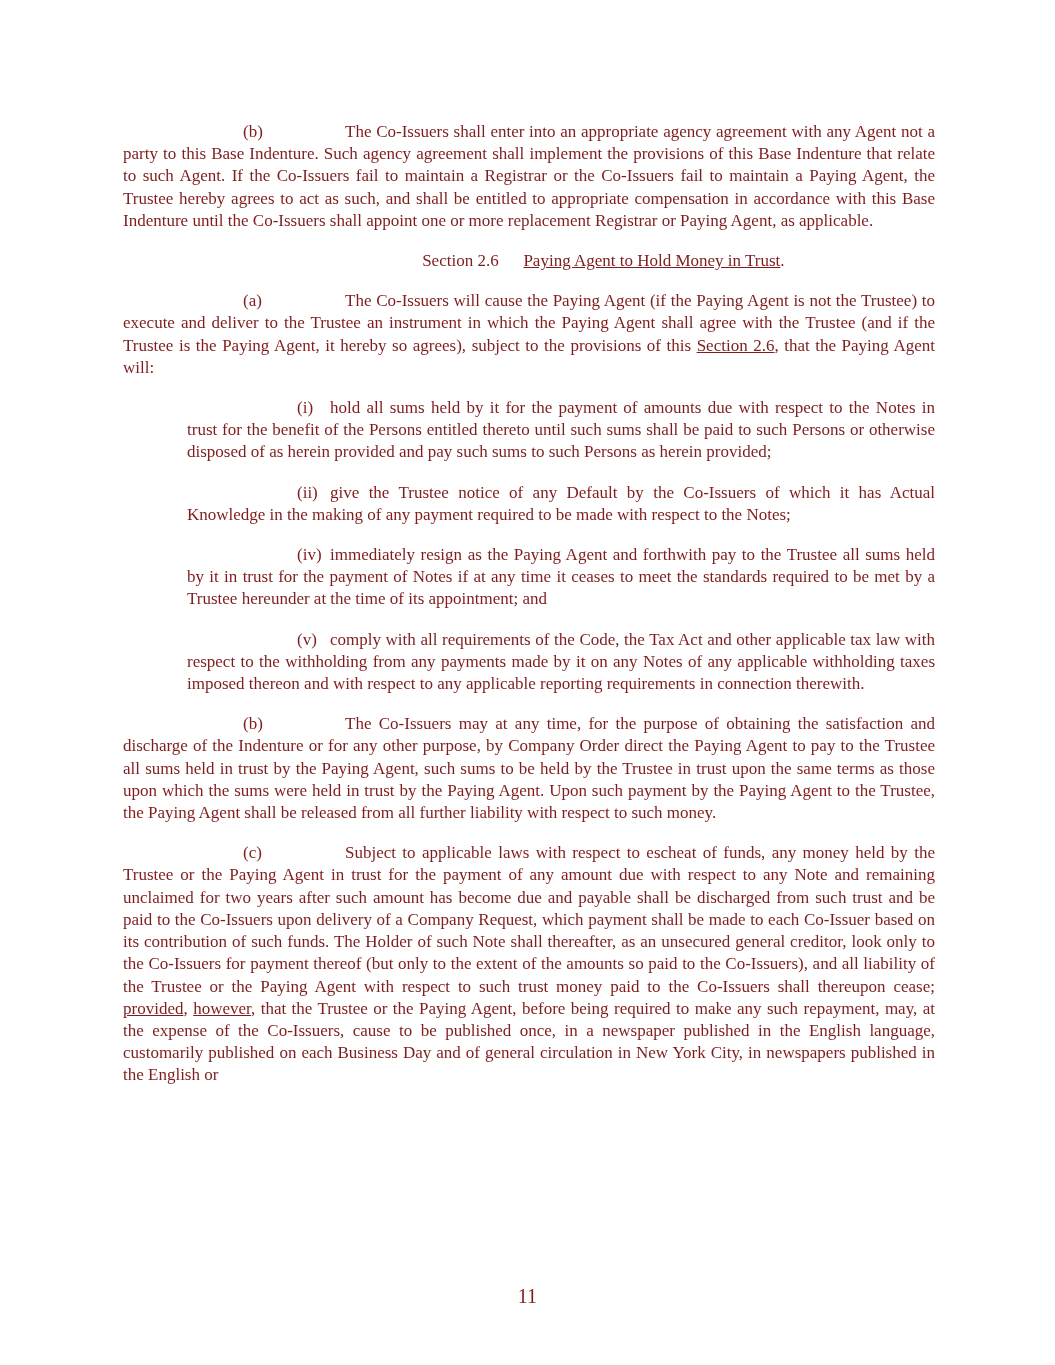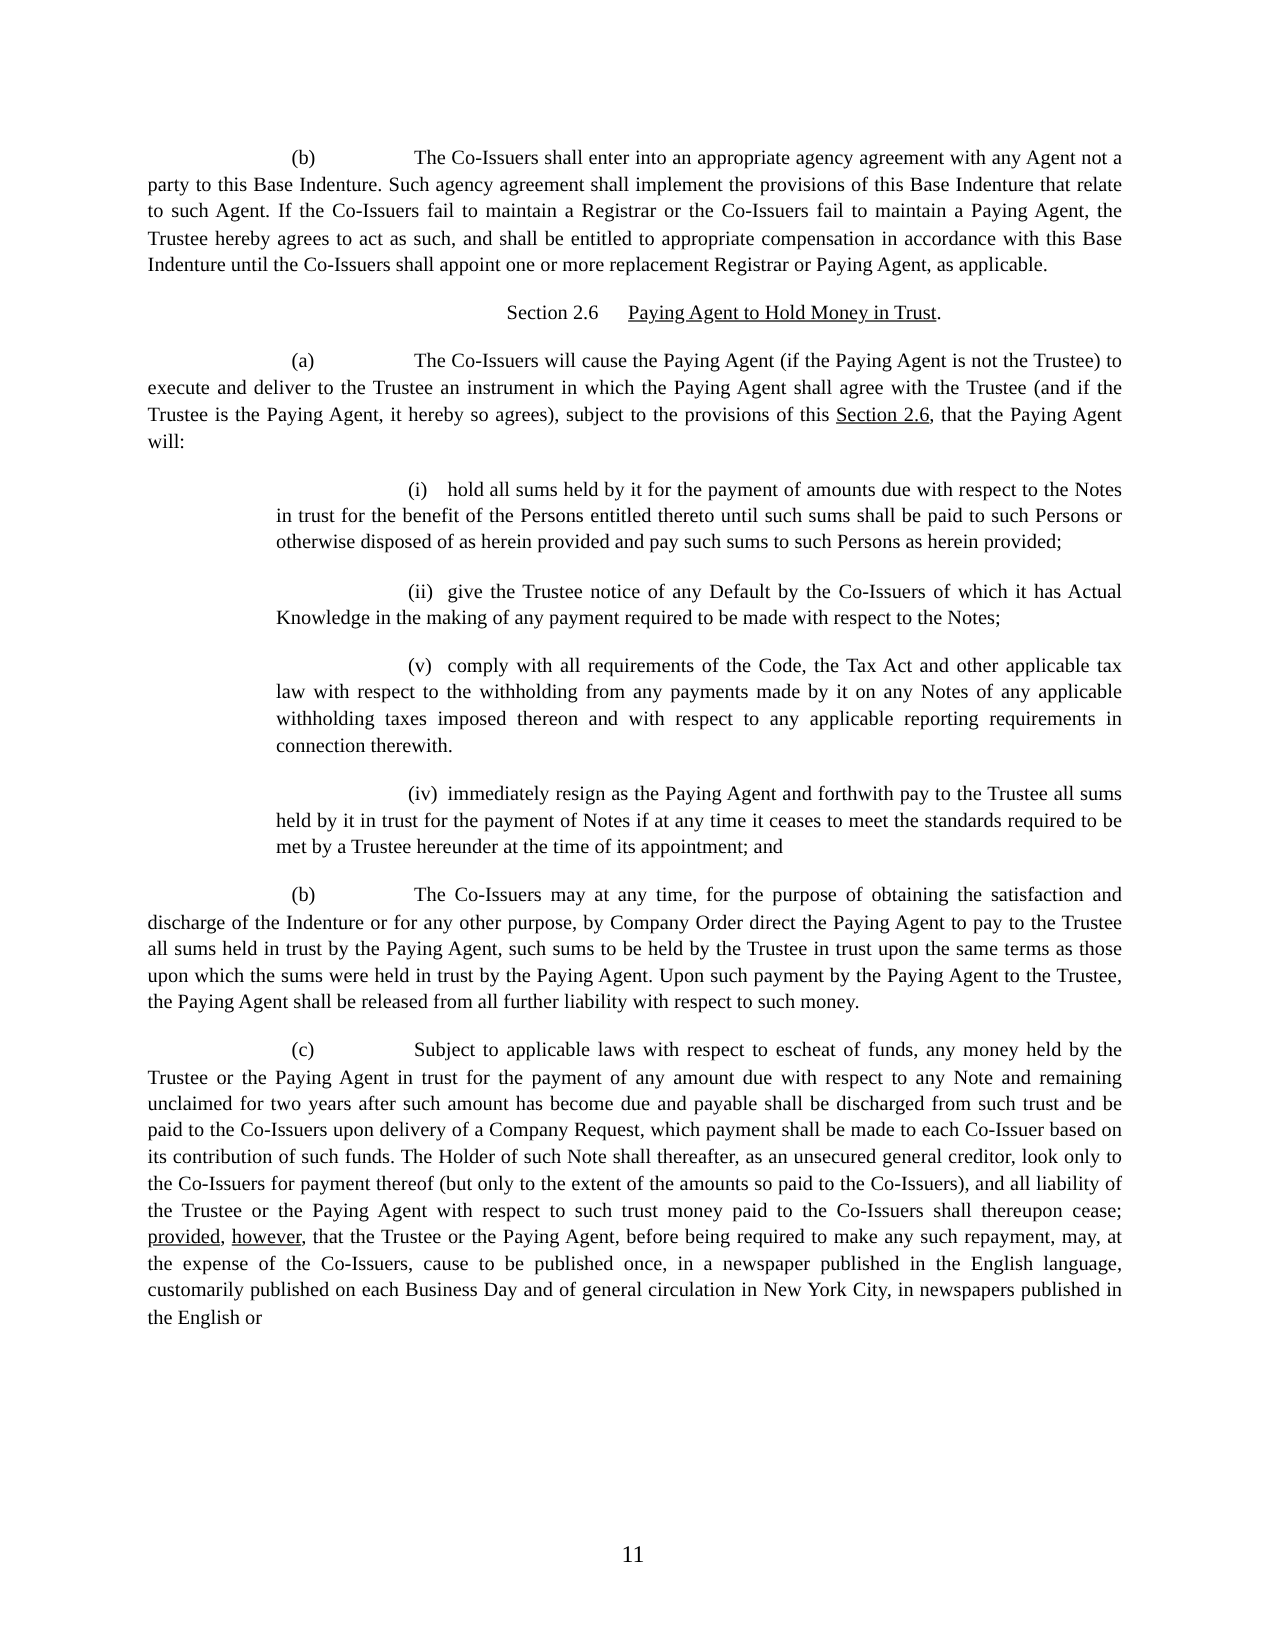--- a/index.html
+++ b/index.html
@@ -6,29 +6,29 @@
   .page {
     position: relative;
     width: 1055px;
     height: 1365px;
     box-sizing: border-box;
     padding: 121px 120px 0 123px;
     background: #ffffff;
     font-family: "Liberation Serif", "DejaVu Serif", serif;
     font-size: 17px;
     line-height: 22.2px;
-    color: #000000;
+    color: #7f1d1d;
     overflow: hidden;
   }
   p { margin: 0 0 18px 0; text-align: justify; }
   .indent-std { text-indent: 120px; }
   .plabel { display: inline-block; min-width: 102px; text-indent: 0; }
   .heading { text-indent: 124px; text-align: center; }
   .heading .plabel { min-width: 126px; }
-  .item { margin-left: 107px; text-indent: 110px; }
+  .item { margin-left: 64px; text-indent: 110px; }
   .item .plabel { min-width: 33px; }
   .u { text-decoration: underline; }
   .pagenum {
     position: absolute;
     bottom: 58px;
     left: 0;
     width: 100%;
     text-align: center;
     text-indent: 0;
     font-size: 20px;
@@ -43,23 +43,23 @@
 
   <p class="heading"><span class="plabel">Section 2.6</span><span class="u">Paying Agent to Hold Money in Trust</span><span>.</span></p>
 
   <p class="indent-std"><span class="plabel">(a)</span><span>The Co-Issuers will cause the Paying Agent (if the Paying Agent is not the Trustee) to execute and deliver to the Trustee an instrument in which the Paying Agent shall agree with the Trustee (and if the Trustee is the Paying Agent, it hereby so agrees), subject to the provisions of this </span><span class="u">Section 2.6</span><span>, that the Paying Agent will:</span></p>
 
   <p class="item"><span class="plabel">(i)</span><span>hold all sums held by it for the payment of amounts due with respect to the Notes in trust for the benefit of the Persons entitled thereto until such sums shall be paid to such Persons or otherwise disposed of as herein provided and pay such sums to such Persons as herein provided;</span></p>
 
   <p class="item"><span class="plabel">(ii)</span><span>give the Trustee notice of any Default by the Co-Issuers of which it has Actual Knowledge in the making of any payment required to be made with respect to the Notes;</span></p>
 
 
+  <p class="item"><span class="plabel">(iv)</span><span>immediately resign as the Paying Agent and forthwith pay to the Trustee all sums held by it in trust for the payment of Notes if at any time it ceases to meet the standards required to be met by a Trustee hereunder at the time of its appointment; and</span></p>
+
   <p class="item"><span class="plabel">(v)</span><span>comply with all requirements of the Code, the Tax Act and other applicable tax law with respect to the withholding from any payments made by it on any Notes of any applicable withholding taxes imposed thereon and with respect to any applicable reporting requirements in connection therewith.</span></p>
-
-  <p class="item"><span class="plabel">(iv)</span><span>immediately resign as the Paying Agent and forthwith pay to the Trustee all sums held by it in trust for the payment of Notes if at any time it ceases to meet the standards required to be met by a Trustee hereunder at the time of its appointment; and</span></p>
 
   <p class="indent-std"><span class="plabel">(b)</span><span>The Co-Issuers may at any time, for the purpose of obtaining the satisfaction and discharge of the Indenture or for any other purpose, by Company Order direct the Paying Agent to pay to the Trustee all sums held in trust by the Paying Agent, such sums to be held by the Trustee in trust upon the same terms as those upon which the sums were held in trust by the Paying Agent.  Upon such payment by the Paying Agent to the Trustee, the Paying Agent shall be released from all further liability with respect to such money.</span></p>
 
   <p class="indent-std"><span class="plabel">(c)</span><span>Subject to applicable laws with respect to escheat of funds, any money held by the Trustee or the Paying Agent in trust for the payment of any amount due with respect to any Note and remaining unclaimed for two years after such amount has become due and payable shall be discharged from such trust and be paid to the Co-Issuers upon delivery of a Company Request, which payment shall be made to each Co-Issuer based on its contribution of such funds.  The Holder of such Note shall thereafter, as an unsecured general creditor, look only to the Co-Issuers for payment thereof (but only to the extent of the amounts so paid to the Co-Issuers), and all liability of the Trustee or the Paying Agent with respect to such trust money paid to the Co-Issuers shall thereupon cease; </span><span class="u">provided</span><span>, </span><span class="u">however</span><span>, that the Trustee or the Paying Agent, before being required to make any such repayment, may, at the expense of the Co-Issuers, cause to be published once, in a newspaper published in the English language, customarily published on each Business Day and of general circulation in New York City, in newspapers published in the English or</span></p>
 
   <div class="pagenum">11</div>
 
 </div>
 
 </body></html>

